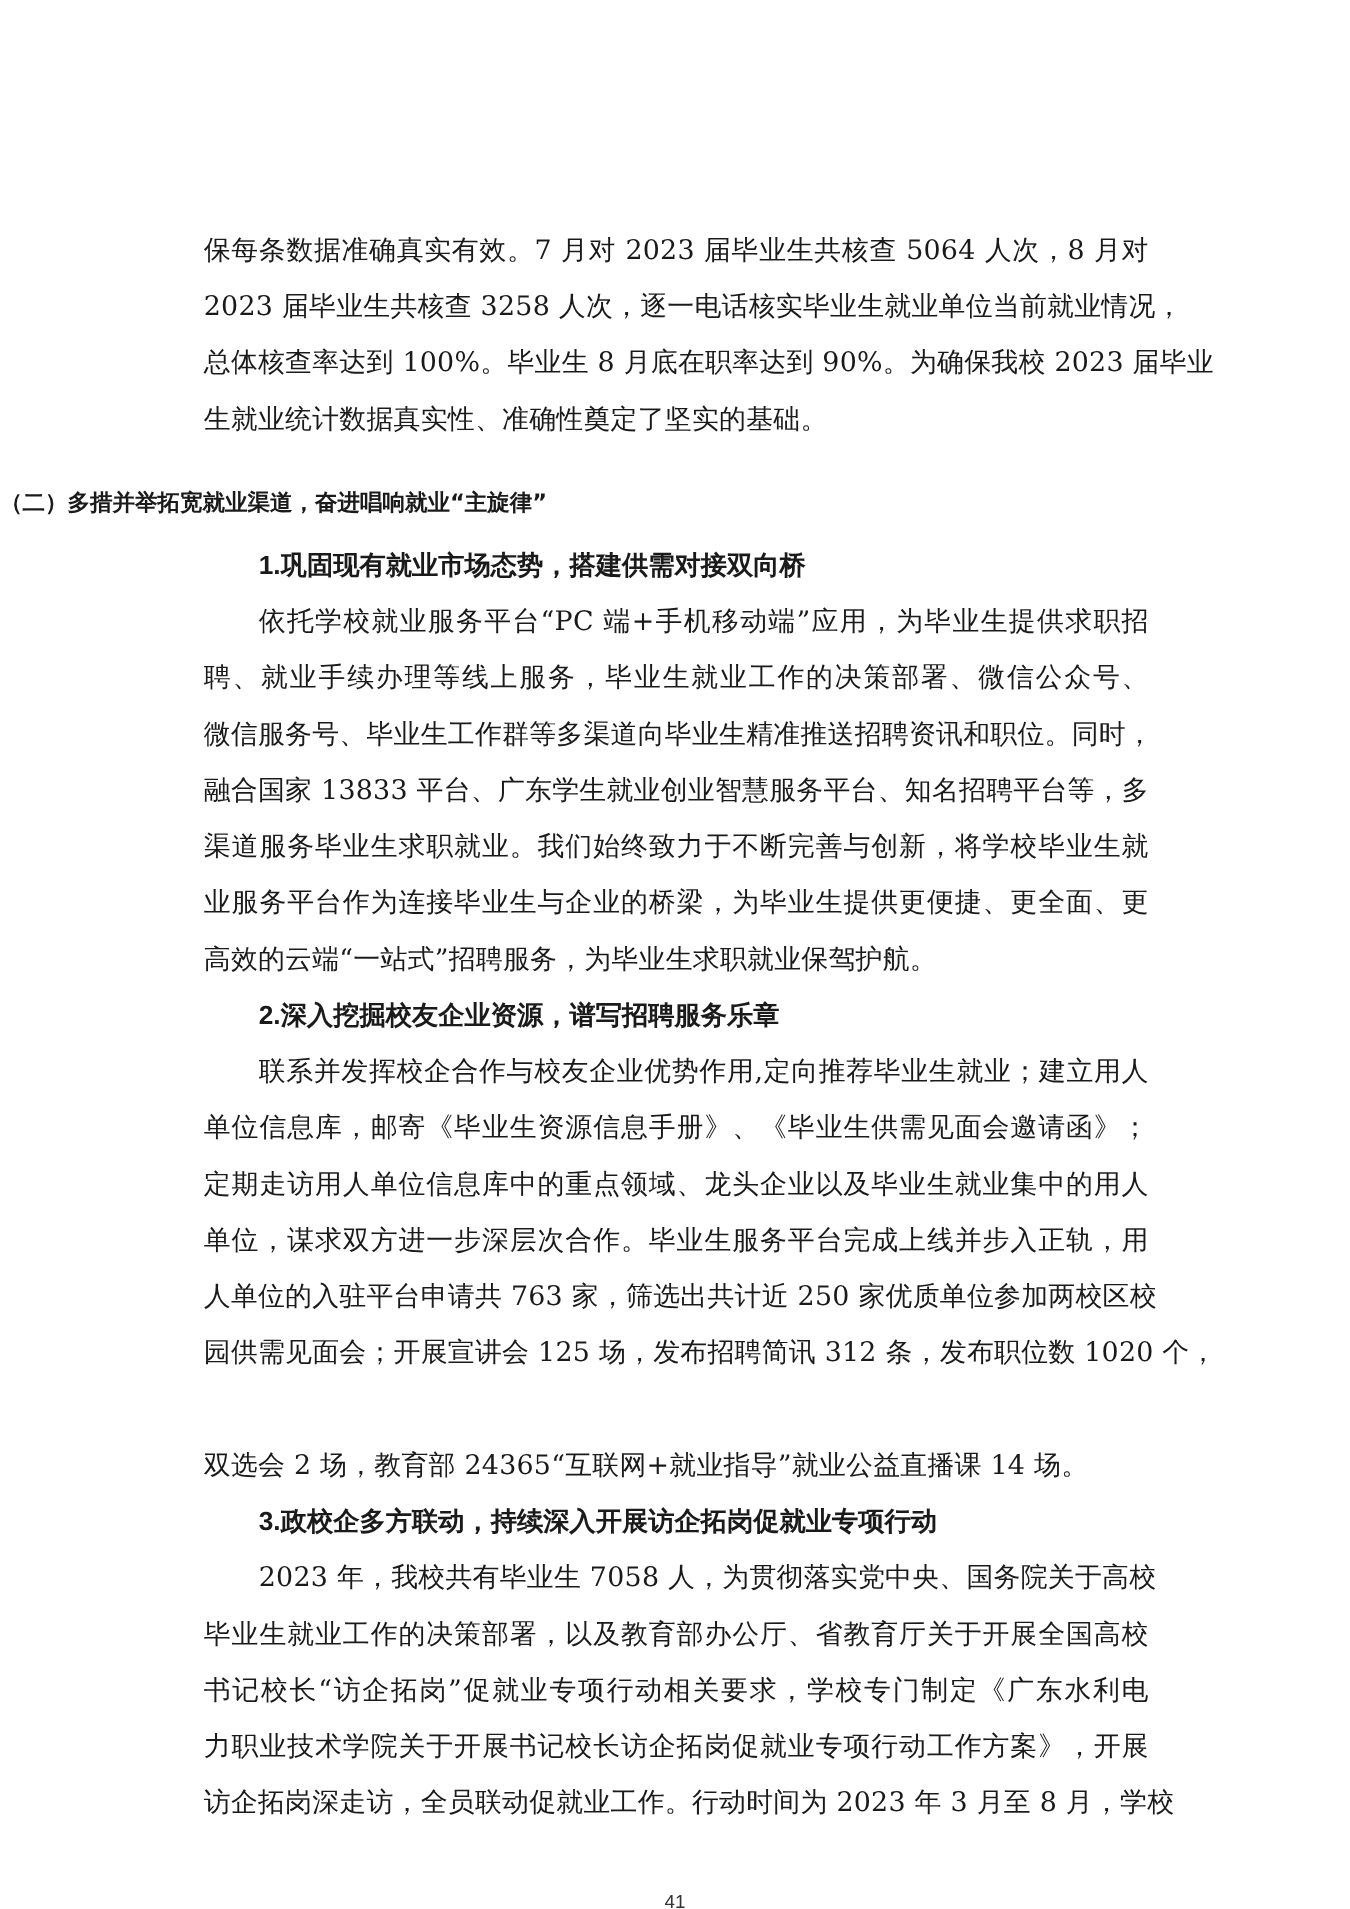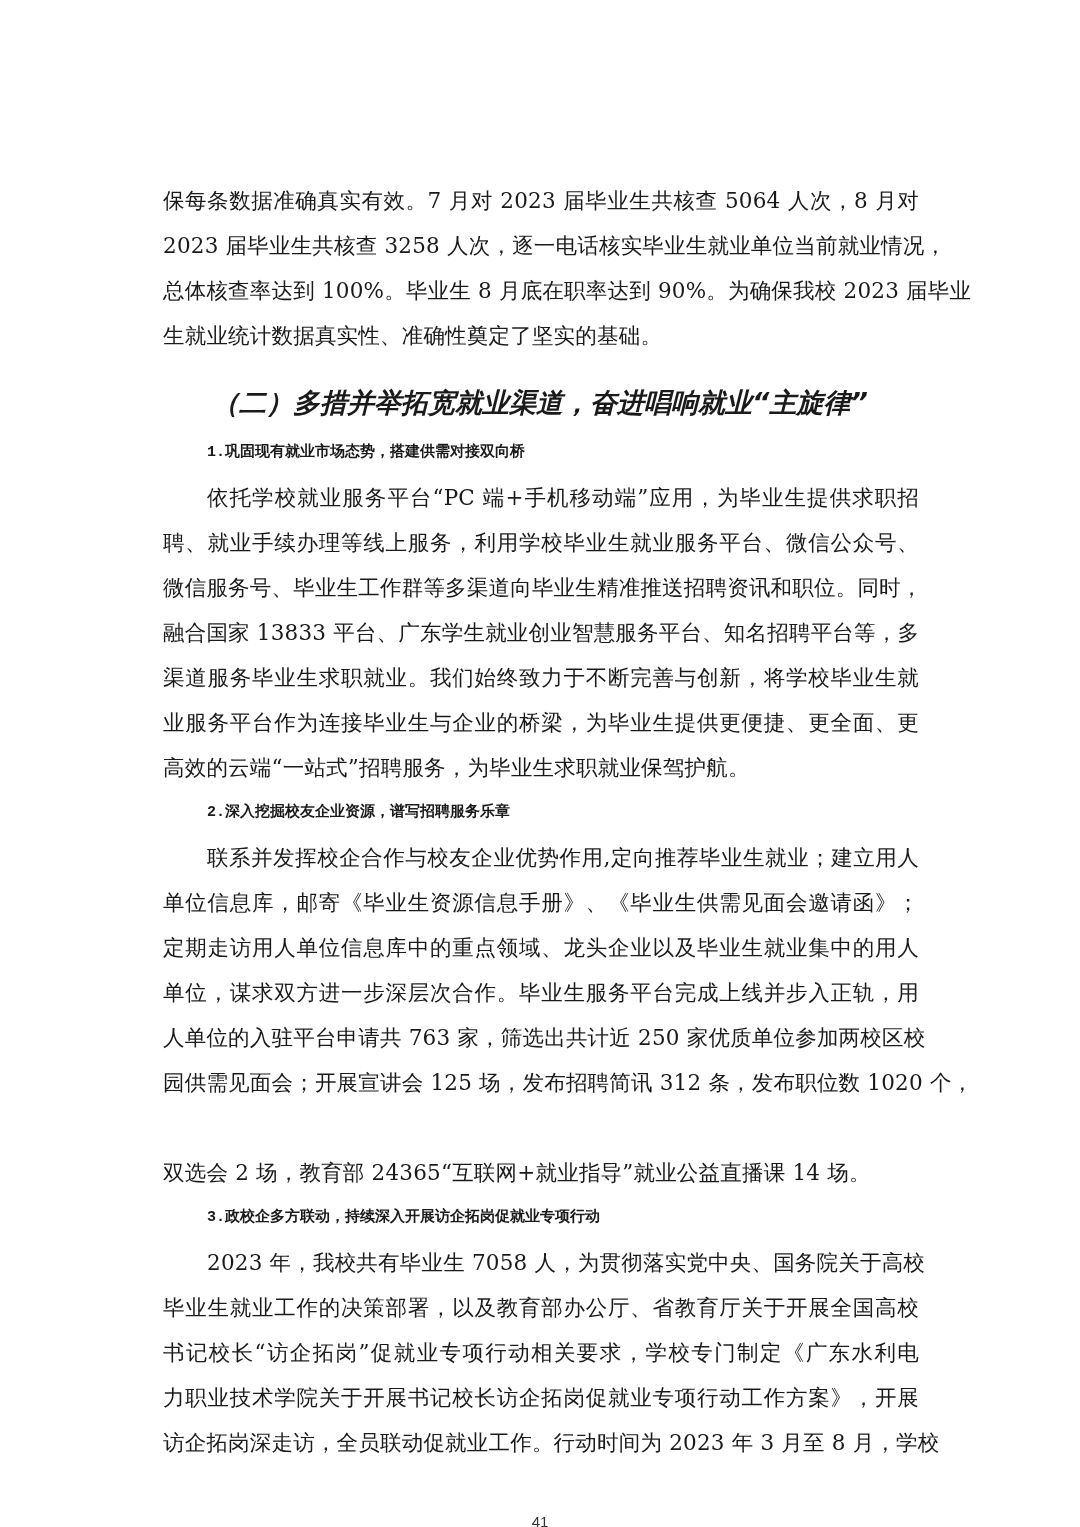--- a/index.html
+++ b/index.html
@@ -3,43 +3,43 @@
   <meta charset="utf-8">
   <style>
     html, body { margin: 0; padding: 0; background: #ffffff; }
     body { width: 1080px; height: 1527px; position: relative; overflow: hidden;
            font-family: "DejaVu Serif", "Liberation Serif", serif; color: #1a1a1a; }
     .page { position: absolute; left: 0; top: 16px; width: 1080px; height: 1527px; margin-top: 40px; }
     .line { position: absolute; left: 163px; width: 756px; font-size: 21.5px; line-height: 30px;
             white-space: nowrap; text-align: justify; text-align-last: justify; letter-spacing: 0.2px; }
     .line.last { text-align-last: left; }
     .line.indent { left: 207px; width: 712px; }
-    .section-title { position: absolute; left: 0; width: 1080px; text-align: center; top: 331px;
-                     font-size: 27px; font-weight: bold; line-height: 32px;
-                     font-family: "DejaVu Sans", "Liberation Sans", sans-serif; font-style: italic; }
-    .sub-heading { position: absolute; left: 207px; font-size: 15px; font-weight: bold; line-height: 30px;
-                   font-family: Liberation Mono, monospace; white-space: nowrap; text-align: right; }
+    .section-title { position: absolute; left: 0; width: 1080px; top: 331px;
+                     font-size: 18px; font-weight: bold; line-height: 32px;
+                     font-family: "DejaVu Sans", "Liberation Sans", sans-serif; }
+    .sub-heading { position: absolute; left: 207px; font-size: 21px; font-weight: bold; line-height: 30px;
+                   font-family: Liberation Sans, sans-serif; white-space: nowrap; text-align: right; }
     .page-number { position: absolute; left: 0; width: 1080px; text-align: center; top: 1410px;
                    font-size: 15px; font-family: "Liberation Sans", sans-serif; color: #333; }
   </style>
 </head>
 <body>
 
 <div class="page">
 
   <div class="line" style="top:130px">保每条数据准确真实有效。7 月对 2023 届毕业生共核查 5064 人次，8 月对</div>
   <div class="line" style="top:175px">2023 届毕业生共核查 3258 人次，逐一电话核实毕业生就业单位当前就业情况，</div>
   <div class="line" style="top:220px">总体核查率达到 100%。毕业生 8 月底在职率达到 90%。为确保我校 2023 届毕业</div>
   <div class="line last" style="top:265px">生就业统计数据真实性、准确性奠定了坚实的基础。</div>
 
   <div class="section-title">（二）多措并举拓宽就业渠道，奋进唱响就业“主旋律”</div>
 
   <div class="sub-heading" style="top:382px">1.巩固现有就业市场态势，搭建供需对接双向桥</div>
   <div class="line indent" style="top:427px">依托学校就业服务平台“PC 端+手机移动端”应用，为毕业生提供求职招</div>
-  <div class="line" style="top:472px">聘、就业手续办理等线上服务，利用学校毕业生就业服务平台、微信公众号、</div>
+  <div class="line" style="top:472px">聘、就业手续办理等线上服务，毕业生就业工作的决策部署、微信公众号、</div>
   <div class="line" style="top:517px">微信服务号、毕业生工作群等多渠道向毕业生精准推送招聘资讯和职位。同时，</div>
   <div class="line" style="top:562px">融合国家 13833 平台、广东学生就业创业智慧服务平台、知名招聘平台等，多</div>
   <div class="line" style="top:607px">渠道服务毕业生求职就业。我们始终致力于不断完善与创新，将学校毕业生就</div>
   <div class="line last" style="top:697px">高效的云端“一站式”招聘服务，为毕业生求职就业保驾护航。</div>
   <div class="line" style="top:652px">业服务平台作为连接毕业生与企业的桥梁，为毕业生提供更便捷、更全面、更</div>
 
   <div class="sub-heading" style="top:742px">2.深入挖掘校友企业资源，谱写招聘服务乐章</div>
   <div class="line" style="top:832px">单位信息库，邮寄《毕业生资源信息手册》、《毕业生供需见面会邀请函》；</div>
   <div class="line indent" style="top:787px">联系并发挥校企合作与校友企业优势作用,定向推荐毕业生就业；建立用人</div>
   <div class="line" style="top:922px">单位，谋求双方进一步深层次合作。毕业生服务平台完成上线并步入正轨，用</div>

